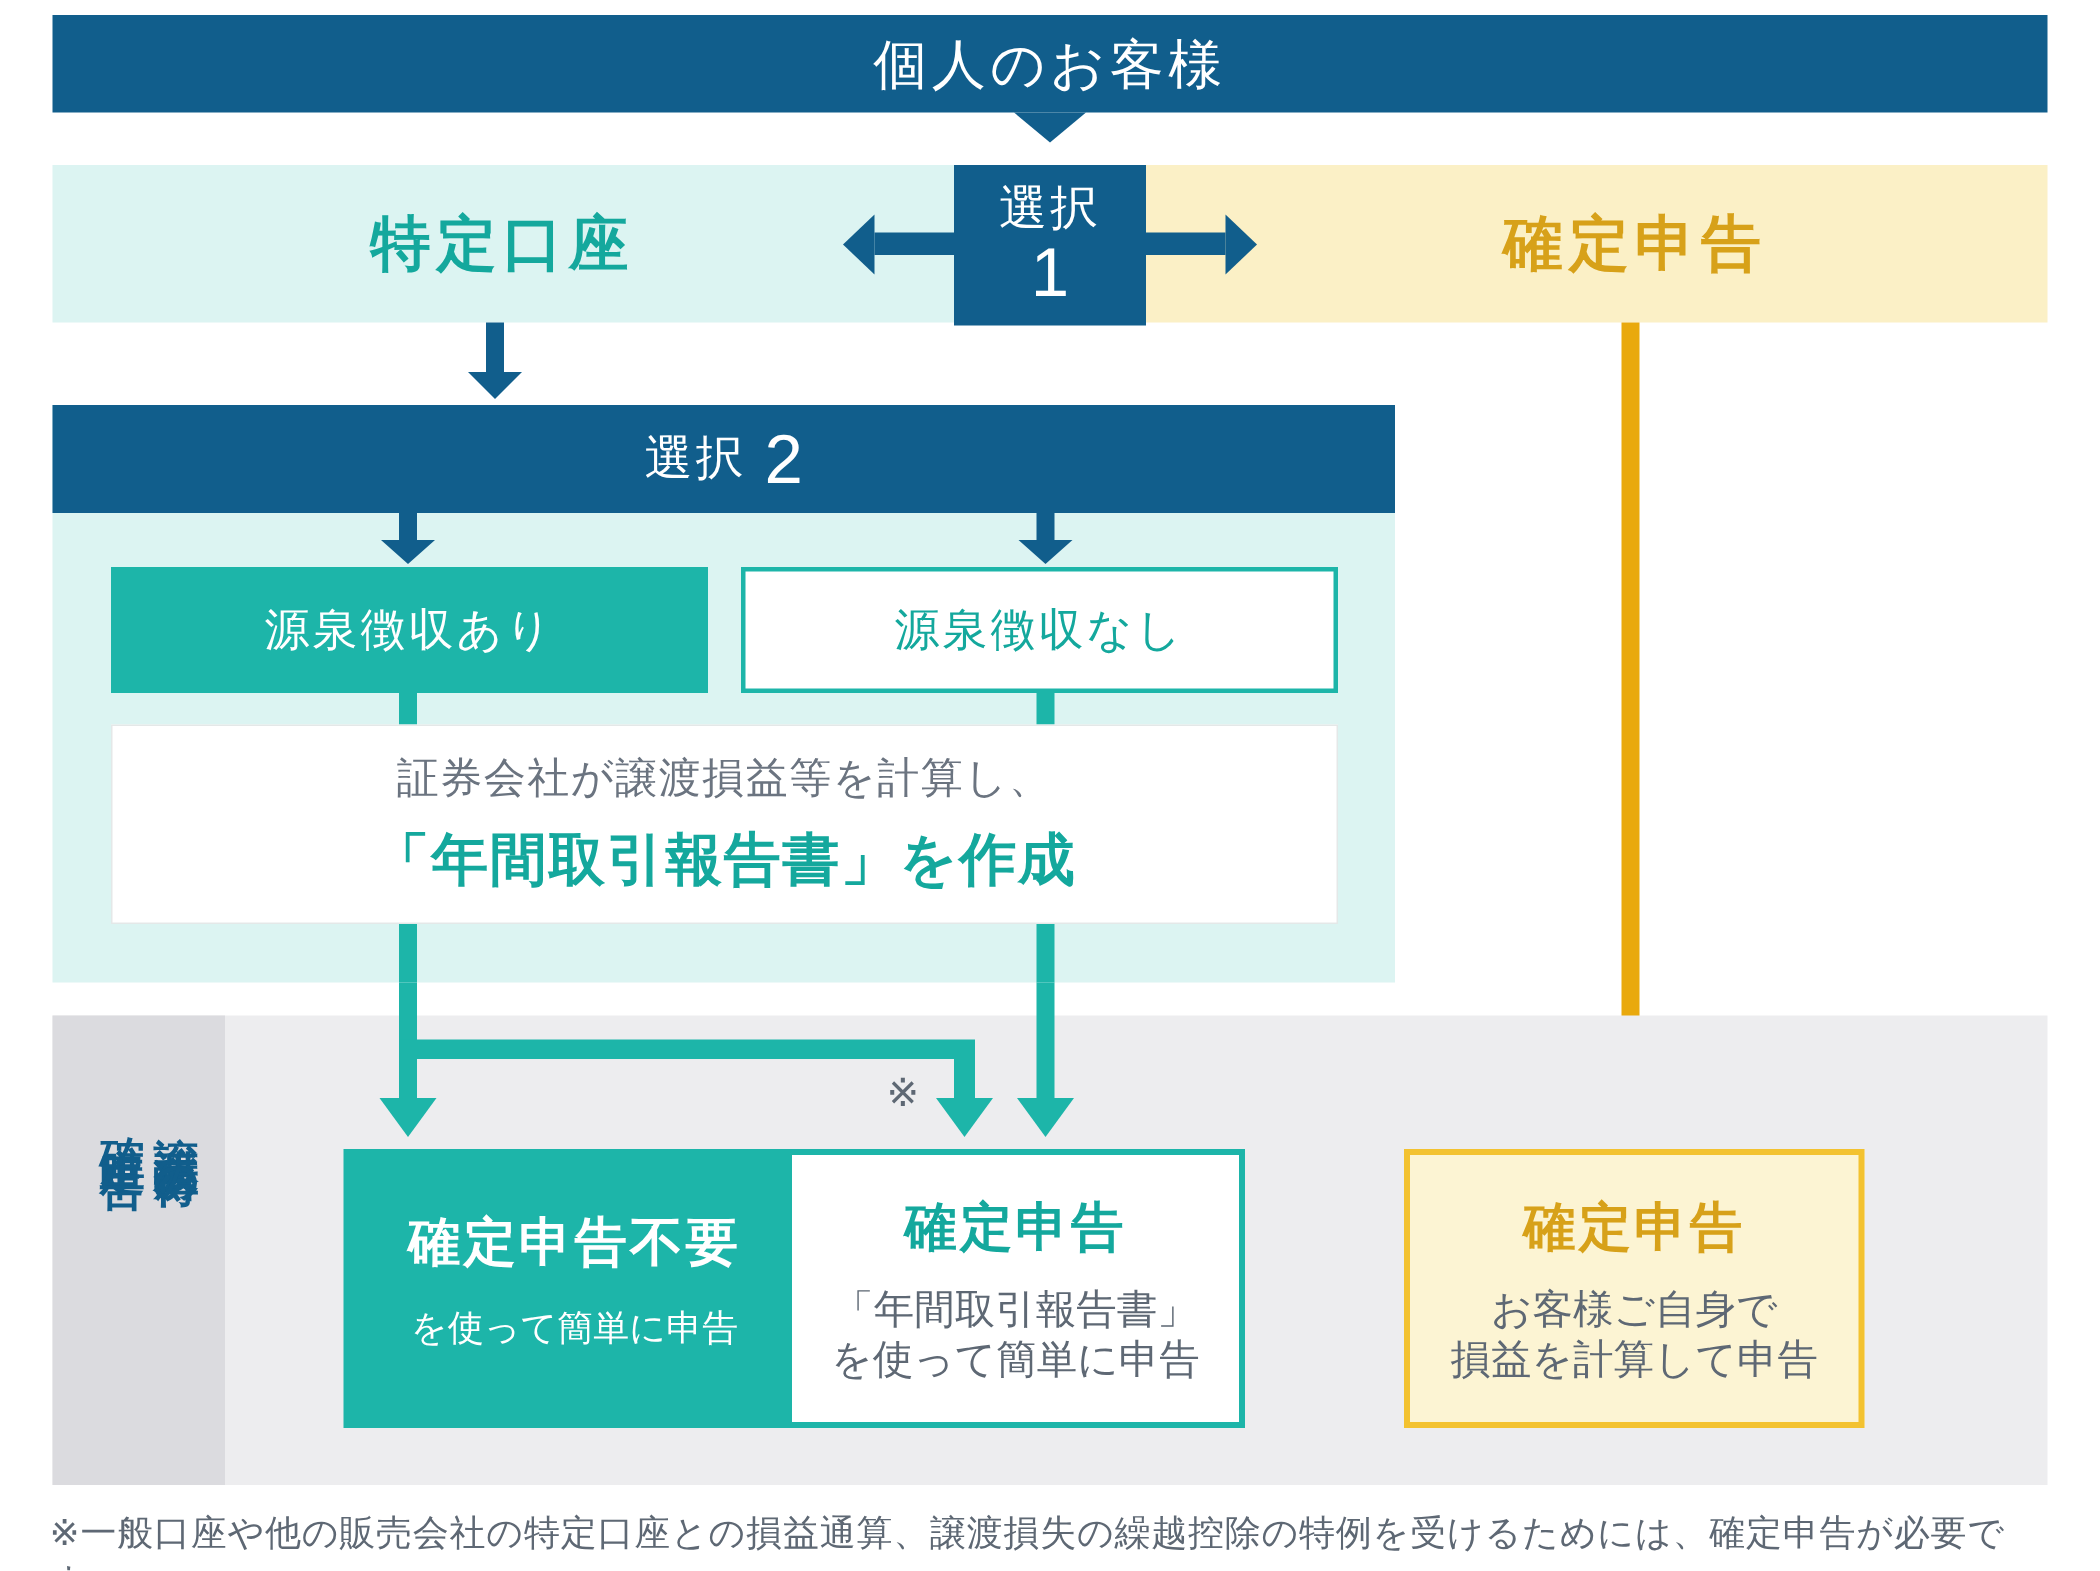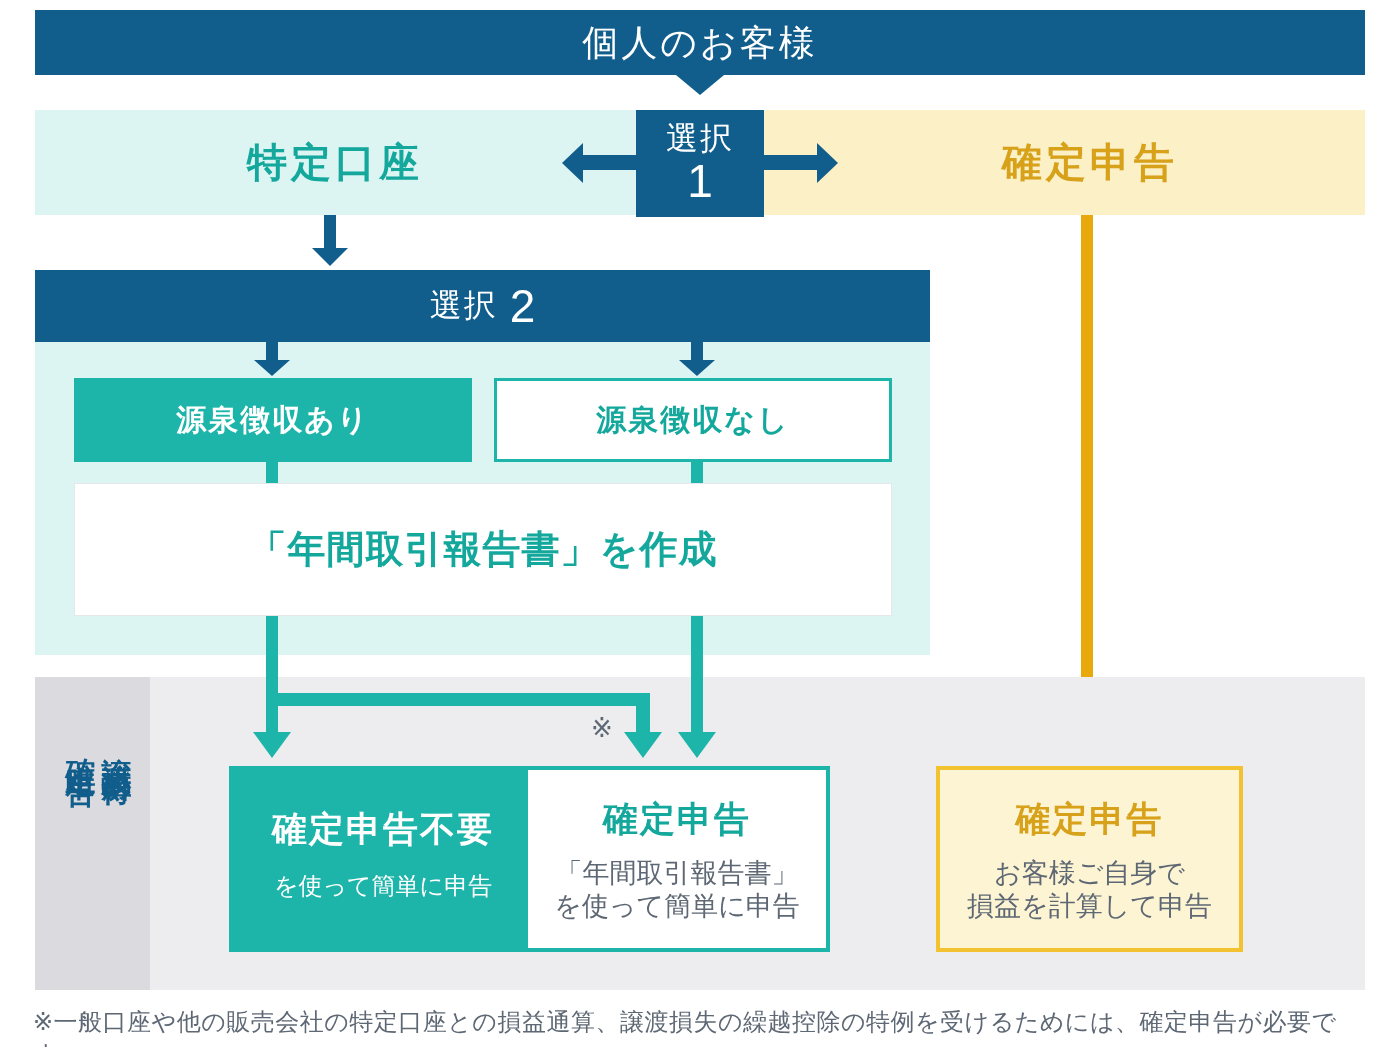--- a/index.html
+++ b/index.html
@@ -30,21 +30,21 @@
   .choice-num { font-size:46px; font-weight:300; line-height:1.1; }
 
   .h-shaft { position:absolute; height:15px; background:var(--blue); }
   .v-shaft { position:absolute; width:12px; }
 
   
   .panel2 { left:35px; top:270px; width:895px; height:385px; background:var(--cyan-bg); }
   .panel2-header { left:0; top:0; width:895px; height:72px; background:var(--blue); color:#fff;
                    display:flex; align-items:center; justify-content:center; gap:12px; }
   .srcbox { top:108px; height:84px; width:398px; display:flex; align-items:center;
-            justify-content:center; font-size:30px; font-weight:bold; letter-spacing:2px; z-index:2;}
+            justify-content:center; font-size:30px; font-weight:normal; letter-spacing:2px; z-index:2;}
   .srcbox-ari { left:39px; background:var(--teal); color:#fff; }
   .srcbox-nashi { left:459px; background:#fff; border:3px solid var(--teal); color:var(--teal-text); }
   .calcbox { left:39px; top:213px; width:818px; height:133px; background:#fff;
              border:1px solid #e4e8e8; display:flex; flex-direction:column; align-items:center;
              justify-content:center; gap:10px; z-index:2; }
   .calc-line1 { font-size:28px; color:#6b7480; letter-spacing:1px; }
   .calc-line2 { font-size:38px; font-weight:bold; color:var(--teal-text); letter-spacing:1px; }
 
   .teal-seg { position:absolute; background:var(--teal); }
 
@@ -116,20 +116,21 @@
 
     <div class="teal-seg" style="left:231px; top:192px; width:12px; height:22px;"></div>
     <div class="teal-seg" style="left:656px; top:192px; width:12px; height:22px;"></div>
     <div class="teal-seg" style="left:231px; top:345px; width:12px; height:40px;"></div>
     <div class="teal-seg" style="left:656px; top:345px; width:12px; height:40px;"></div>
 
     <div class="abs srcbox srcbox-ari">源泉徴収あり</div>
     <div class="abs srcbox srcbox-nashi">源泉徴収なし</div>
 
     <div class="abs calcbox">
+      <div class="calc-line1">証券会社が譲渡損益等を計算し、</div>
       <div class="calc-line2">「年間取引報告書」を作成</div>
     </div>
   </div>
 
   <div class="abs panel3">
     <div class="abs sidebar">
       <div class="vlabel">
         <div class="vcol">譲渡所得の</div>
         <div class="vcol">確定申告</div>
       </div>

